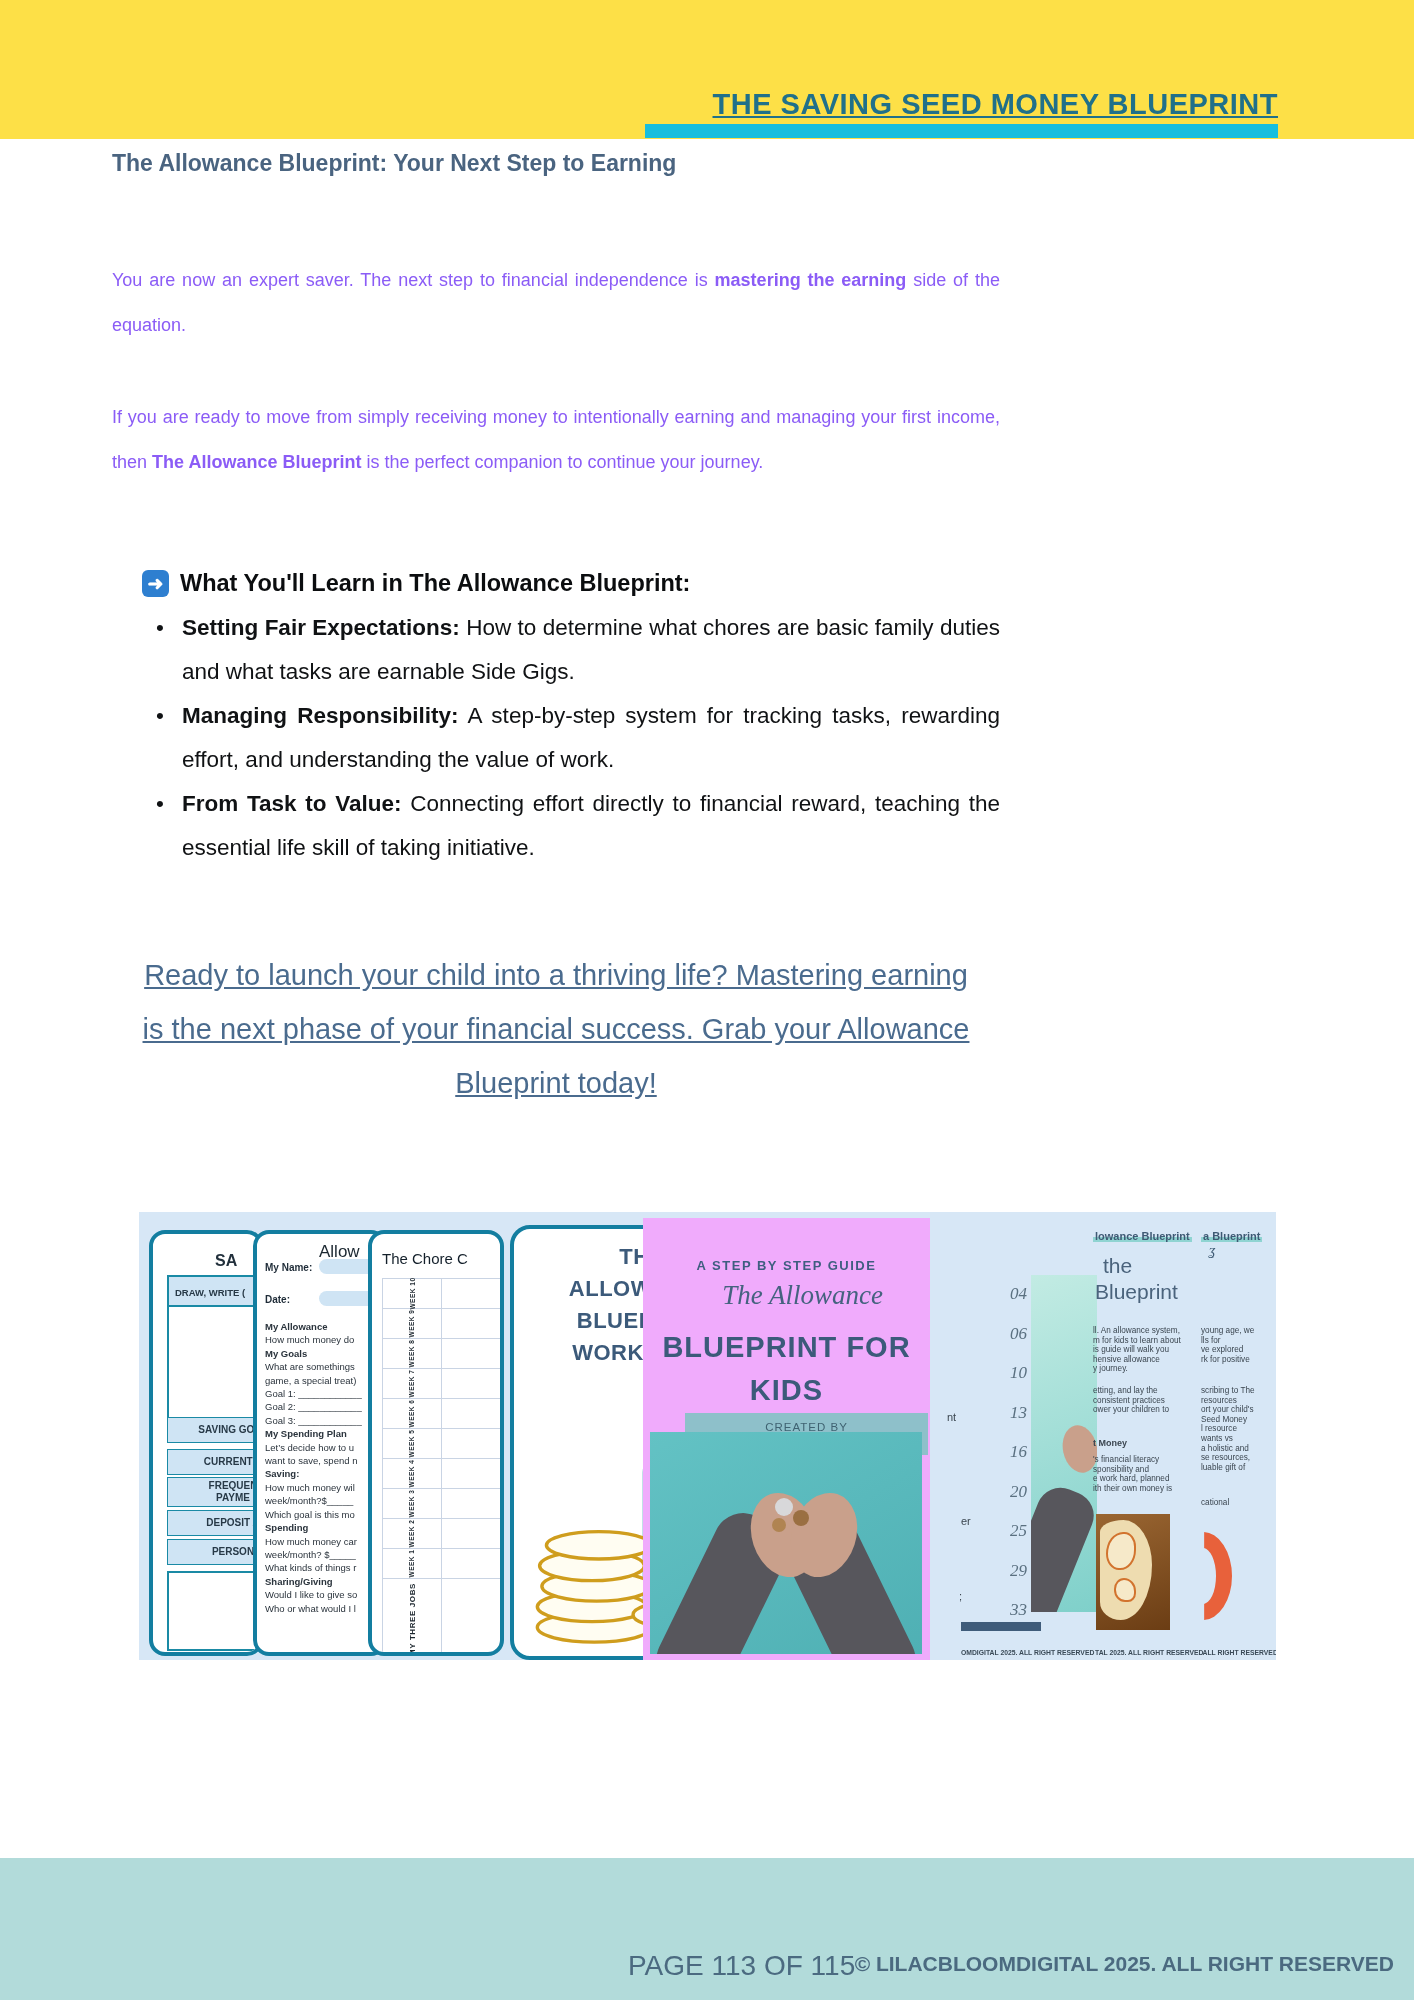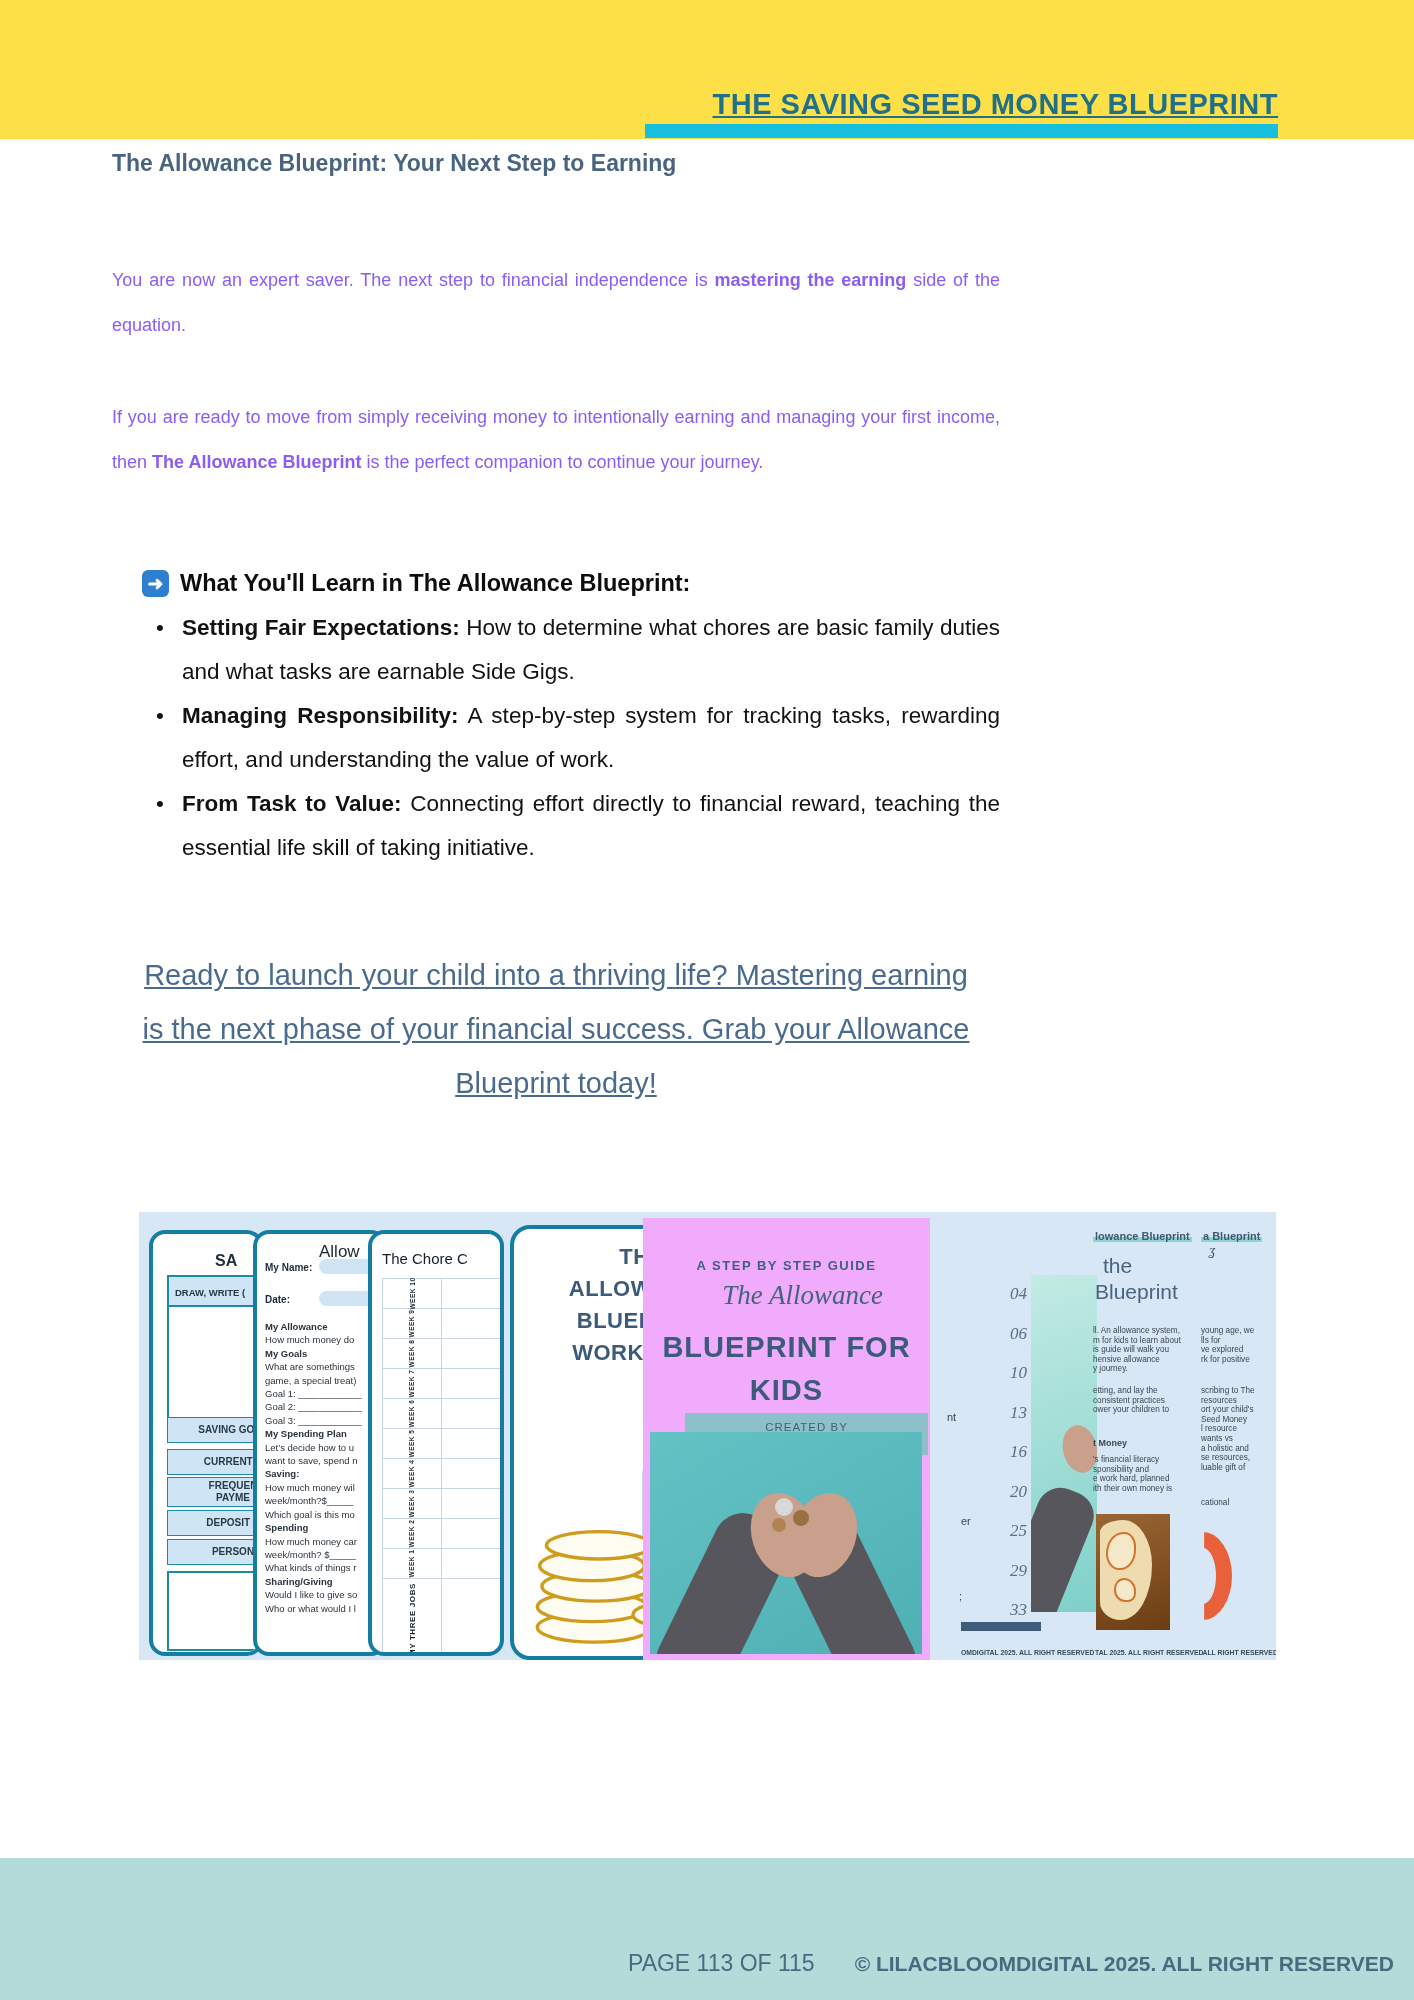--- a/index.html
+++ b/index.html
@@ -148,21 +148,21 @@
                font-family:"Liberation Serif",serif;font-style:italic;}
   .p3-col2a{left:1062px;top:114px;}
   .p3-col2b{left:1062px;top:174px;}
   .p3-col2c{left:1062px;top:286px;}
   .crescent-wrap{position:absolute;left:1035px;top:320px;width:58px;height:88px;overflow:hidden;}
   .crescent{position:absolute;left:0;top:0;width:26px;height:56px;border:16px solid #e8613b;
             border-radius:50%;clip-path:inset(0 0 0 52%);}
 
   
   .footer-band{position:absolute;left:0;top:1858px;width:100%;height:142px;background:#b2dbda;}
-  .page-info{position:absolute;left:628px;top:1950px;font-size:23px;color:#4b6a80;white-space:nowrap;}
+  .page-info{position:absolute;left:628px;top:1950px;font-size:28px;color:#4b6a80;white-space:nowrap;}
   .copyright{position:absolute;right:20px;top:1952px;font-size:21px;font-weight:bold;color:#4b6a80;white-space:nowrap;}
 </style>
 </head>
 <body>
 
 <div class="page">
 
   <div class="top-band">
     <div class="header-title">THE SAVING SEED MONEY BLUEPRINT</div>
     <div class="header-bar"></div>

